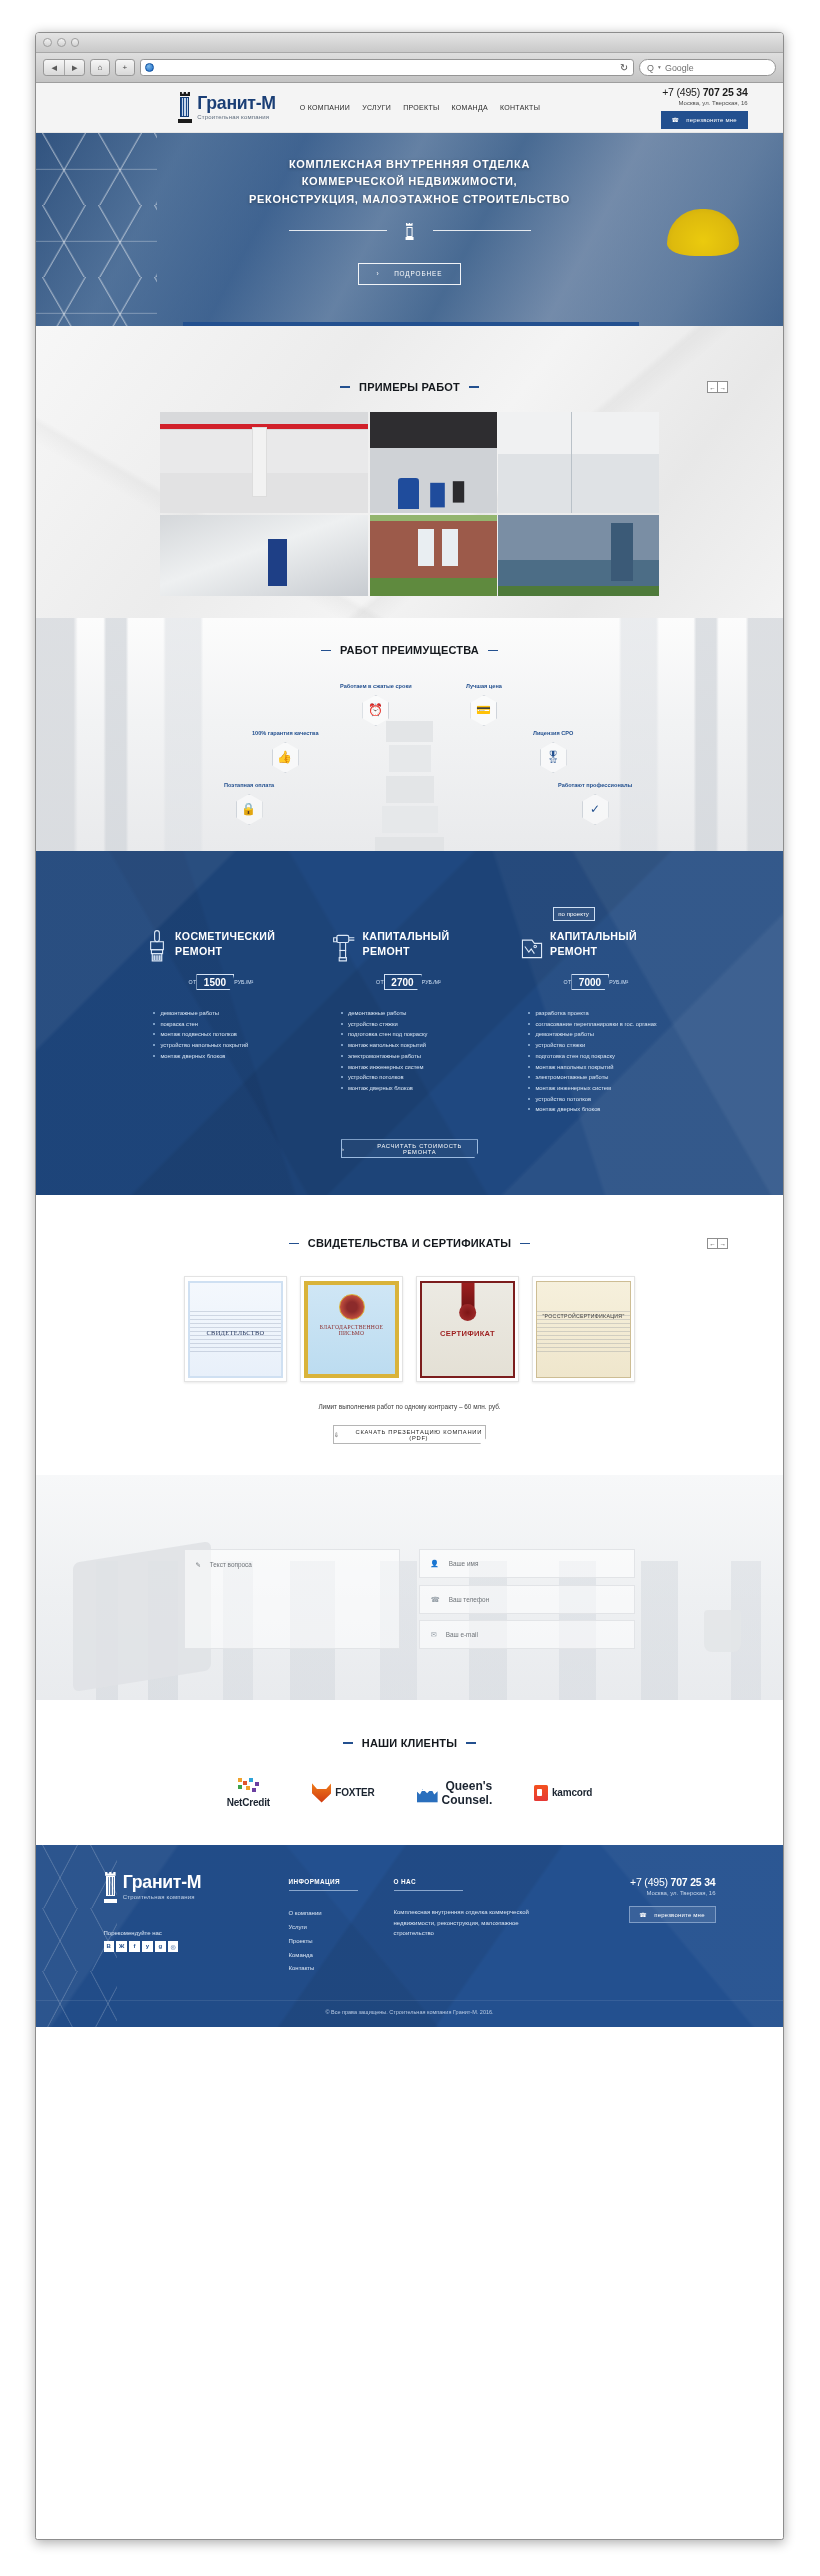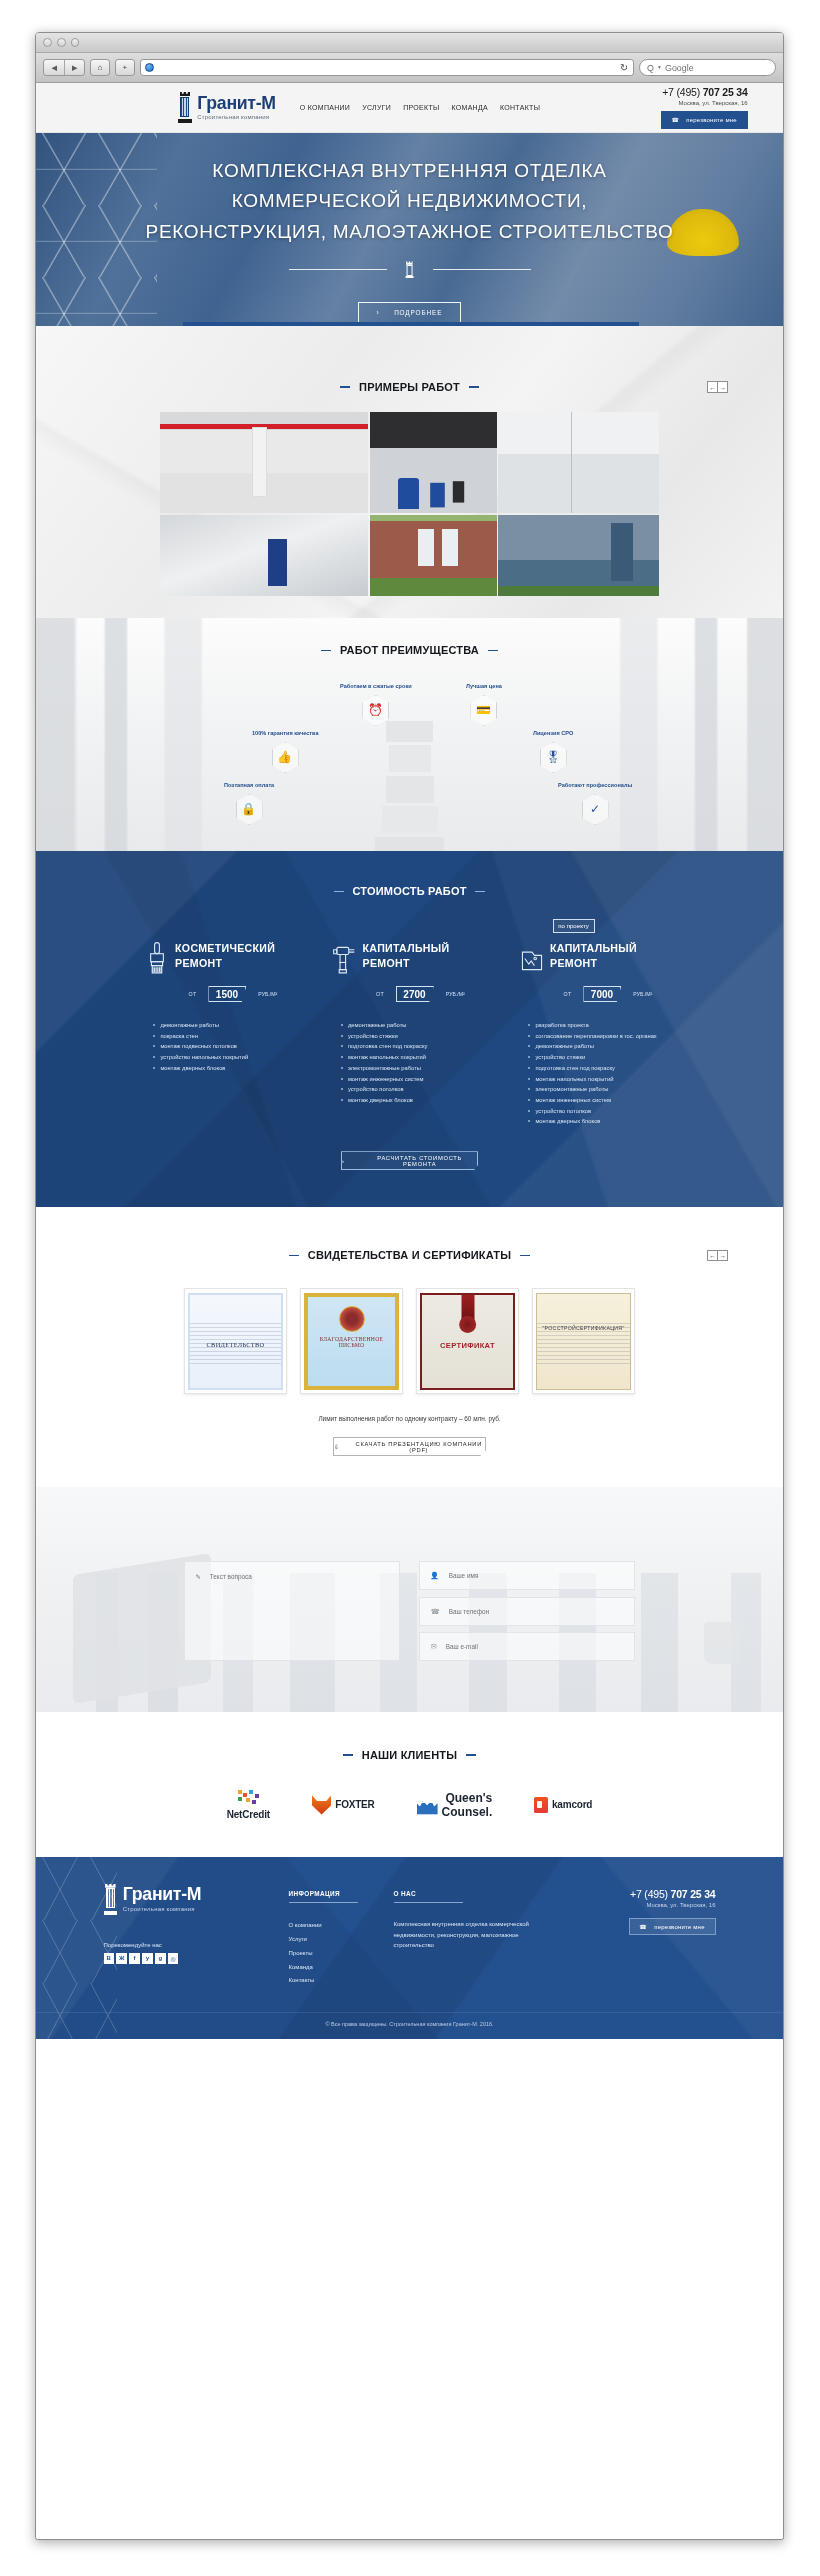--- a/index.html
+++ b/index.html
@@ -173,21 +173,21 @@
     width: 72px; height: 47px;
     background: radial-gradient(ellipse at 50% 68%, #f7d100 0%, #e8bf00 60%, #caa400 100%);
     border-radius: 50% 50% 42% 42% / 80% 80% 28% 28%;
     opacity: .92;
   }
   .hero-inner {
     position: relative; z-index: 3;
     text-align: center; padding-top: 22.5px;
   }
   .hero-title {
-    color: #ffffff; font-size: 19px; font-weight: normal;
+    color: #ffffff; font-size: 11px; font-weight: bold;
     letter-spacing: 0.7px; line-height: 1.62;
     text-shadow: 0 0.8px 3.2px rgba(0,0,0,.35);
   }
   .hero-rule {
     margin: 10.5px auto 0; width: 242px; height: 21px;
     position: relative;
   }
   .hero-rule .line {
     position: absolute; top: 10.5px; height: 0.8px; background: rgba(255,255,255,.85);
     width: 98px;
@@ -354,21 +354,21 @@
     background: rgba(255,255,255,.06);
   }
   .pcol-head { display: flex; align-items: flex-start; gap: 5.6px; }
   .pico { width: 26px; height: 35px; flex: none; position: relative; }
   .pico svg { width: 100%; height: 100%; }
   .ptitle {
     font-size: 10.6px; font-weight: bold; color: #fff;
     line-height: 1.4; letter-spacing: 0.3px;
   }
   .price-row {
-    display: flex; align-items: center; gap: 12px;
+    display: flex; align-items: center; gap: 0;
     margin: 9.7px 0 0 45px;
   }
   .ot { font-size: 5.3px; color: #cfe0f4; letter-spacing: 0.3px; }
   .price-chip {
     border: 0.8px solid #d3e2f5; color: #fff;
     font-size: 10px; font-weight: bold;
     padding: 1.6px 7.2px 1.6px 6.4px;
     clip-path: polygon(0 0, 100% 0, 88% 100%, 0 100%);
   }
   .unit { font-size: 5.2px; color: #cfe0f4; }
@@ -756,25 +756,20 @@
             <div class="hex">🔒</div>
           </div>
           <div class="hex-node" style="left:522px;top:126px">
             <div class="hex-label">Работают профессионалы</div>
             <div class="hex">✓</div>
           </div>
         </div>
       </section>
 
       <section class="pricing">
-        <div class="sec-head light" style="position:relative;z-index:4">
-          <span class="dash"></span>
-          <h2>СТОИМОСТЬ РАБОТ</h2>
-          <span class="dash"></span>
-        </div>
 
         <div class="price-cols">
 
           <div class="pcol">
             <div class="pcol-head">
               <span class="pico">
                 <svg viewBox="0 0 32 44" fill="none" stroke="#dce8f7" stroke-width="1.4">
                   <rect x="13" y="2" width="6" height="14" rx="3"></rect>
                   <rect x="8" y="16" width="16" height="10"></rect>
                   <rect x="9" y="26" width="14" height="5"></rect>

